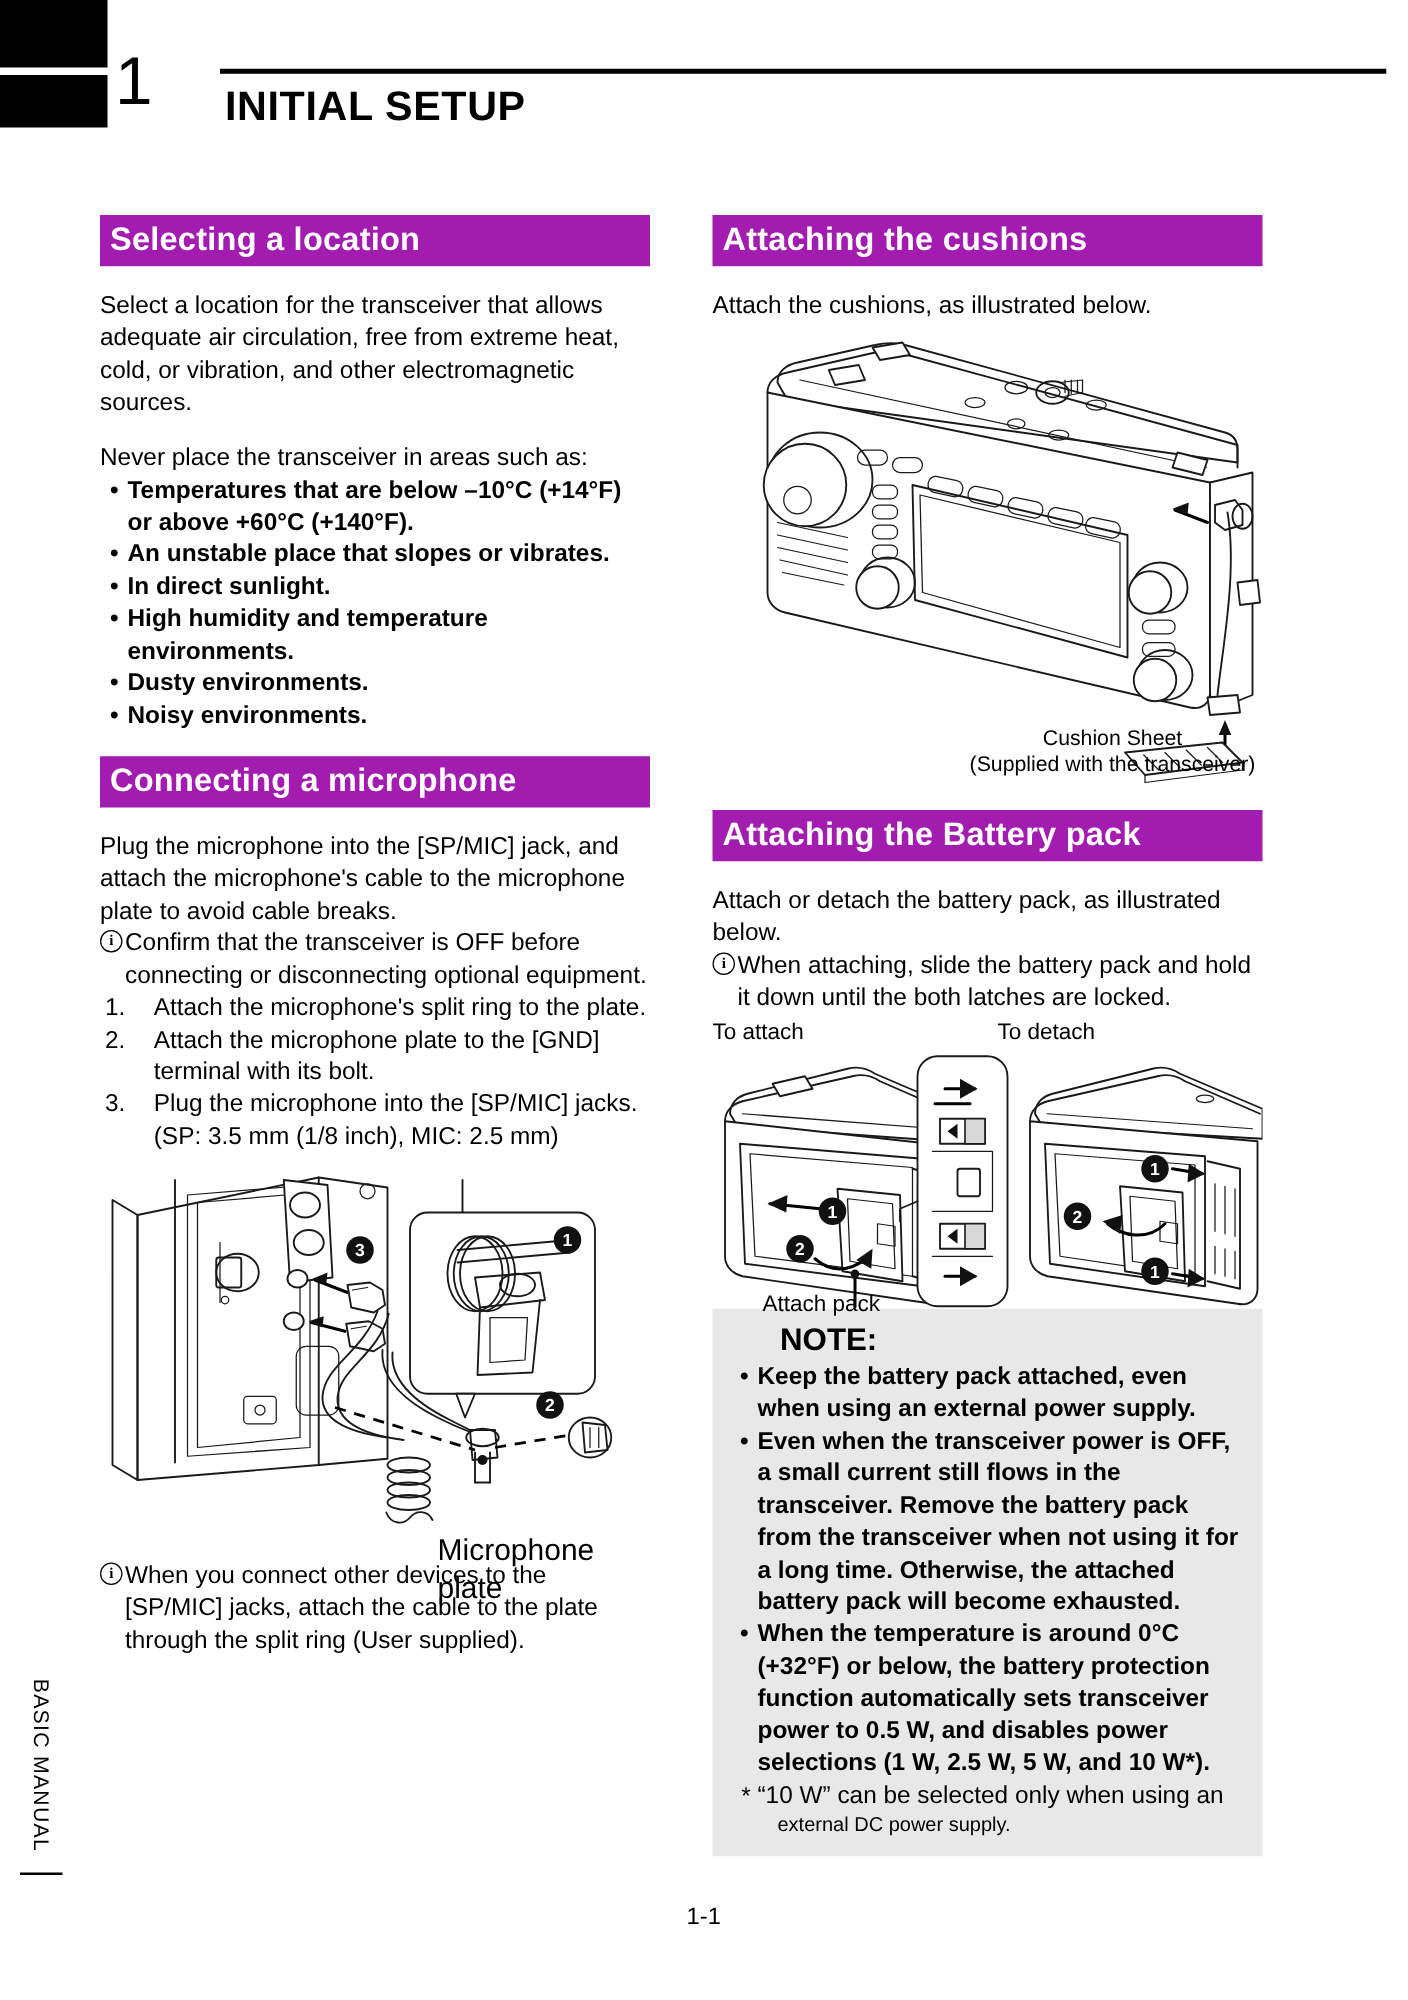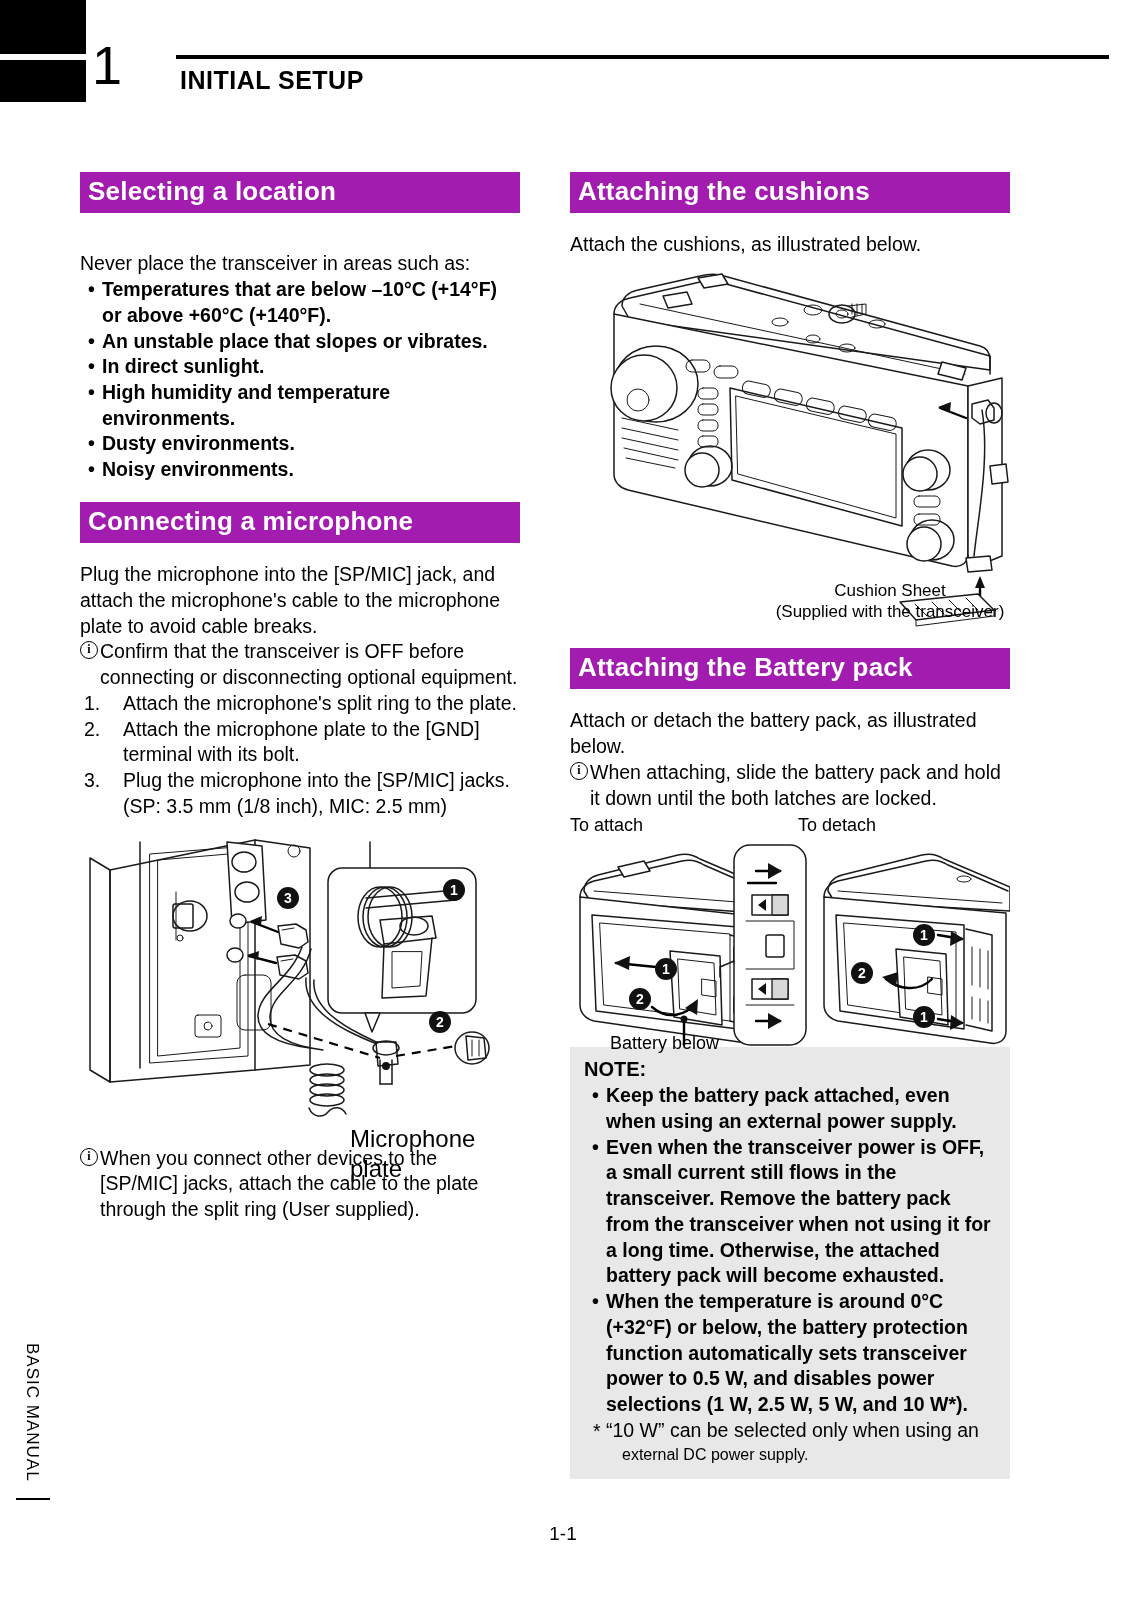--- a/index.html
+++ b/index.html
@@ -42,21 +42,21 @@
     right: 17px;
     top: 55px;
     height: 4px;
     background: #000;
   }
 
   .chapter-title {
     position: absolute;
     left: 180px;
     top: 66px;
-    font-size: 25px;
+    font-size: 33px;
     font-weight: bold;
     letter-spacing: 0.5px;
   }
 
   
   .col {
     position: absolute;
     top: 172px;
     width: 440px;
   }
@@ -157,23 +157,24 @@
     line-height: 1.25;
     margin-top: 24px;
   }
 
   
   .note-box {
     background: #e8e8e8;
     padding: 11px 14px 14px 14px;
   }
   .note-title {
-    font-size: 20px;
+    font-size: 25px;
     font-weight: bold;
     margin-bottom: 2px;
+    margin-left: 40px;
   }
   .note-box ul.bullets > li { font-size: 19.5px; }
   .note-sub {
     font-size: 19.5px;
     line-height: 1.32;
     padding-left: 22px;
     position: relative;
   }
   .note-sub::before {
     content: "*";
@@ -231,20 +232,21 @@
 <div class="corner-block top"></div>
 <div class="corner-block bottom"></div>
 <div class="chapter-number">1</div>
 <div class="header-rule"></div>
 <div class="chapter-title">INITIAL SETUP</div>
 
 <div class="col col-left">
 
   <div class="section-bar">Selecting a location</div>
   <div class="gap-md"></div>
+  <p class="body">Select a location for the transceiver that allows adequate air circulation, free from extreme heat, cold, or vibration, and other electromagnetic sources.</p>
   <div class="gap-md"></div>
   <p class="body">Never place the transceiver in areas such as:</p>
   <ul class="bullets">
     <li>Temperatures that are below –10°C (+14°F) or above +60°C (+140°F).</li>
     <li>An unstable place that slopes or vibrates.</li>
     <li>In direct sunlight.</li>
     <li>High humidity and temperature environments.</li>
     <li>Dusty environments.</li>
     <li>Noisy environments.</li>
   </ul>
@@ -569,21 +571,21 @@
         <circle class="bnum" cx="110" cy="178" r="11"></circle>
         <text class="bnumtxt" x="110" y="183">1</text>
 
         <path class="ln-thick" d="M118 140 C 104 154, 84 150, 72 140"></path>
         <path class="fillk" d="M68 138 l16 -5 l-2 15 Z"></path>
         <circle class="bnum" cx="48" cy="134" r="11"></circle>
         <text class="bnumtxt" x="48" y="139">2</text>
       </g>
     </svg>
 
-    <div style="position:absolute; left:40px; top:218px; font-size:18px;">Battery below</div>
+    <div style="position:absolute; left:40px; top:218px; font-size:18px;">Attach pack</div>
   </div>
 
   <div class="note-box">
     <div class="note-title">NOTE:</div>
     <ul class="bullets">
       <li>Keep the battery pack attached, even when using an external power supply.</li>
       <li>Even when the transceiver power is OFF, a small current still flows in the transceiver. Remove the battery pack from the transceiver when not using it for a long time. Otherwise, the attached battery pack will become exhausted.</li>
       <li>When the temperature is around 0°C (+32°F) or below, the battery protection function automatically sets transceiver power to 0.5 W, and disables power selections (1 W, 2.5 W, 5 W, and 10 W*).</li>
     </ul>
     <div class="note-sub">“10 W” can be selected only when using an</div>

